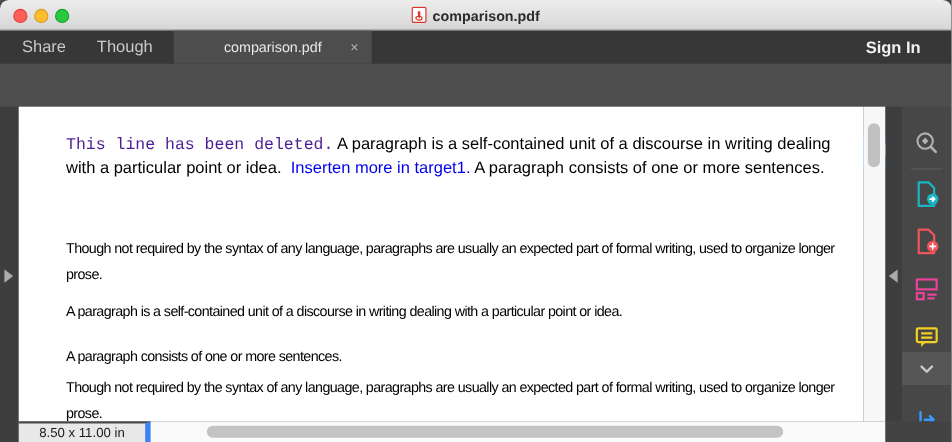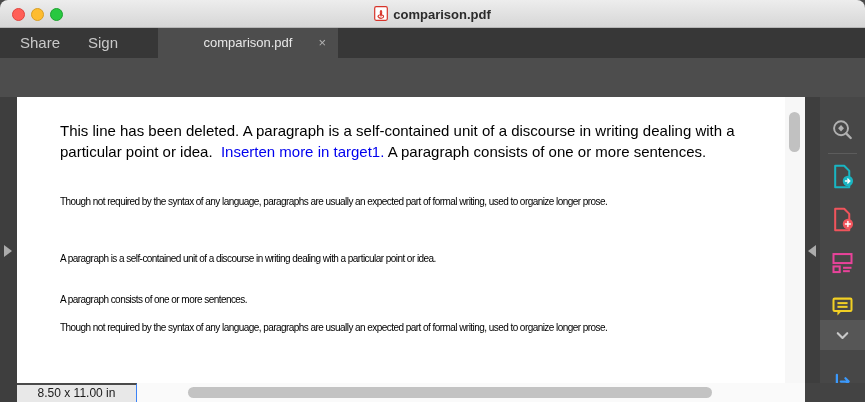--- a/index.html
+++ b/index.html
@@ -56,38 +56,38 @@
   .strip-left { position:absolute; left:0; top:97px; width:17px; height:305px; background:#3e3e3e; }
   .strip-right { position:absolute; left:805px; top:97px; width:15px; height:286px; background:#3e3e3e; }
   .tri-right { position:absolute; left:4px; top:148px; width:0; height:0;
     border-top:6px solid transparent; border-bottom:6px solid transparent; border-left:8px solid #ababab; }
   .tri-left { position:absolute; left:3px; top:148px; width:0; height:0;
     border-top:6px solid transparent; border-bottom:6px solid transparent; border-right:8px solid #ababab; }
 
   .page { position:absolute; left:17px; top:97px; width:768px; height:286px; background:#ffffff; }
   .para { position:absolute; left:43px; width:702px; color:#000; white-space:pre-wrap; }
   .p1 { top:24px; font-size:15px; line-height:20.5px; }
-  .narrow { font-size:10px; line-height:24px; letter-spacing:-0.55px; }
+  .narrow { font-size:13px; line-height:24px; letter-spacing:-0.55px;margin-top:24px; }
   .p2 { top:93px; } .p3 { top:150px; } .p4 { top:191px; } .p5 { top:219px; }
-  .seg-del { color:#000000; }
+  .seg-del { color:#4c1d95;font-family:Liberation Mono, monospace; }
   .seg-ins { color:#0000ee; }
 
   .vscroll { position:absolute; left:785px; top:97px; width:20px; height:286px; background:#f7f7f7; }
   .vthumb { position:absolute; left:4px; top:15px; width:11px; height:40px; border-radius:6px; background:#c1c1c1; }
 
   
   .sidebar { position:absolute; left:820px; top:97px; width:45px; height:305px; background:#474747; }
   .sbi { position:absolute; left:9px; width:27px; height:27px; }
   .sb-div { position:absolute; left:8px; top:56px; width:29px; height:1px; background:#5c5c5c; }
   .sb-chevron-row { position:absolute; left:0; top:223px; width:45px; height:30px; background:#565656; }
   .sb-bottom { position:absolute; left:0; top:263px; width:45px; height:42px; }
 
   
   .size-box { position:absolute; left:17px; top:383px; width:120px; height:19px;
-    background:#e8e8e8; border-top:2px solid #4a4a4a; border-right:1px solid #3b82f6;
+    background:#e8e8e8; border-top:2px solid #4a4a4a; border-right:5px solid #3b82f6;
     font-size:12px; color:#1a1a1a; text-align:center; line-height:16px; }
   .hscroll { position:absolute; left:137px; top:383px; width:668px; height:19px; background:#fafafa; }
   .hthumb { position:absolute; left:51px; top:4px; width:524px; height:11px; border-radius:6px; background:#c3c3c3; }
   .corner-br { position:absolute; left:805px; top:383px; width:60px; height:19px; background:#434343; }
 </style>
 </head>
 <body>
 
 <div id="app">
 
@@ -100,32 +100,33 @@
         <svg width="14" height="15" viewBox="0 0 14 15">
           <rect x="0.7" y="0.7" width="12.6" height="13.6" rx="1.5" fill="#fff" stroke="#d7342a" stroke-width="1.2"></rect>
           <path d="M4 10.6c0-2.3 5.6-2.6 5.6 0 0 1.9-3.8 2.7-5.6 0z M7 9.8C6.2 7.6 6 4.6 7 4.6s0.8 3 0 5.2z" fill="none" stroke="#d7342a" stroke-width="1.1"></path>
         </svg>
       </span><span>comparison.pdf</span>
     </div>
   </div>
 
   <div class="tabbar">
     <span class="tab-link" style="left:20px">Share</span>
-    <span class="tab-link" style="left:88px">Sign</span>
+    <span class="tab-link" style="left:88px">Though</span>
     <div class="tab-active">
       <span>comparison.pdf</span>
       <span class="tab-close">×</span>
     </div>
     <div class="help-circle">?</div>
     <span class="bell">
       <svg width="20" height="22" viewBox="0 0 24 24">
         <path d="M12 4.2a5 5 0 0 0-5 5v4.4L5.3 16h13.4L17 13.6V9.2a5 5 0 0 0-5-5z" fill="#a3a3a3"></path>
         <path d="M10.4 17.2a1.7 1.7 0 0 0 3.2 0z" fill="#a3a3a3"></path>
       </svg>
     </span>
+    <span class="signin">Sign In</span>
   </div>
 
   <div class="toolbar">
     <span class="tbi" style="left:13px">
       <svg width="24" height="24" viewBox="0 0 24 24" fill="none" stroke="#868686" stroke-width="1.5">
         <path d="M4.8 4.8h11.5l3 3v11.4H4.8z"></path>
           <path d="M8 4.8v4h7v-4"></path>
           <rect x="8" y="12.5" width="8" height="6.7"></rect>
       </svg>
     </span>

